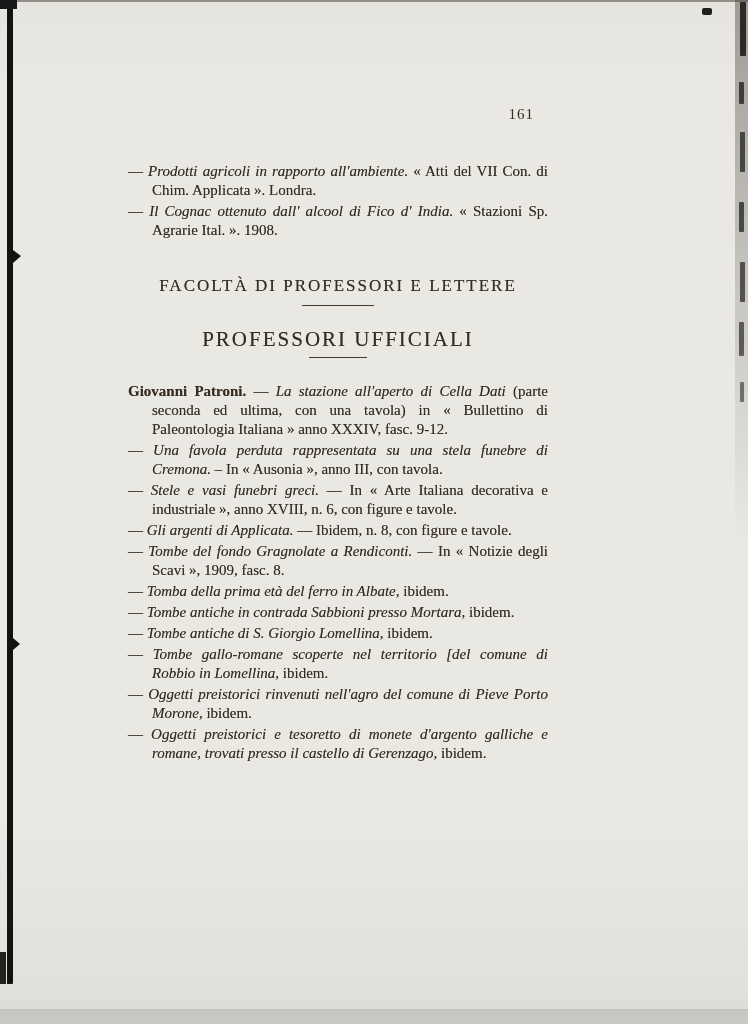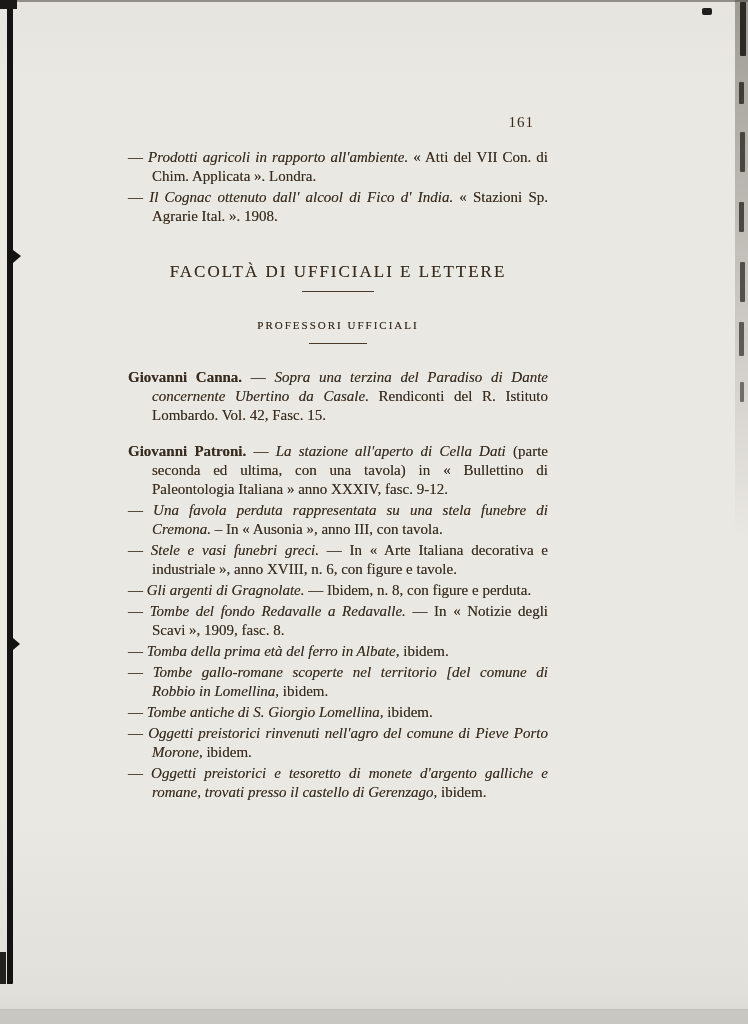--- a/index.html
+++ b/index.html
@@ -8,50 +8,50 @@
     background:#e9e7e1;
     font-family:"Liberation Serif","DejaVu Serif",serif;
     color:#362c20;
   }
   .page-surface{
     position:absolute;inset:0;
     background:linear-gradient(180deg,#e6e4de 0%,#eae8e2 8%,#eae8e3 80%,#e2e0da 97%,#d8d6d0 100%);
   }
   
   .text-block{
-    position:absolute;left:128px;top:16px;width:420px;
+    position:absolute;left:128px;top:8px;width:420px;
     font-size:15px;line-height:19px;
   }
   .page-number{
     margin-top:97px;text-align:right;padding-right:14px;
     font-size:15px;letter-spacing:1px;
   }
   .entry-list{margin:0;}
-  #continuation-list{margin-top:16px;}
+  #continuation-list{margin-top:38px;}
   .entry{
     margin:0 0 2px 0;
     padding-left:24px;text-indent:-24px;
     text-align:justify;
     text-shadow:0 0 .4px rgba(54,44,32,.55);
   }
   .entry.gap-before{margin-top:17px;}
   .seg-r{font-style:normal;}
   .seg-i{font-style:italic;}
   .seg-b{font-weight:700;font-style:normal;}
   .section-title{
     margin:36px 0 0 0;text-align:center;
     font-size:17px;font-weight:400;letter-spacing:2px;
     text-shadow:0 0 .4px rgba(54,44,32,.55);
   }
   .rule{border:0;border-top:1.5px solid #473a2b;}
   .rule-wide{width:72px;margin:10px auto 0 auto;}
   .rule-narrow{width:58px;margin:8px auto 0 auto;}
   .subsection-title{
     margin:24px 0 0 0;text-align:center;
-    font-size:11px;font-weight:400;letter-spacing:2px;
+    font-size:21px;font-weight:400;letter-spacing:2px;
     text-shadow:0 0 .4px rgba(54,44,32,.55);
   }
   #entries-list{margin-top:24px;}
   .signature{
     margin-top:14px;text-align:right;padding-right:26px;
     font-size:11px;font-weight:700;letter-spacing:.5px;
   }
   
   .artifact{position:absolute;}
   .left-bar{left:7px;top:0;width:6px;height:984px;background:#131311;border-radius:0 1px 1px 0;}
@@ -82,36 +82,36 @@
 <div class="page-surface"></div>
 
 <div class="text-block">
   <div class="page-number">161</div>
 
   <div id="continuation-list" class="entry-list">
       <p class="entry"><span class="seg-r">— </span><span class="seg-i">Prodotti agricoli in rapporto all'ambiente.</span><span class="seg-r"> « Atti del VII Con. di Chim. Applicata ». Londra.</span></p>
       <p class="entry"><span class="seg-r">— </span><span class="seg-i">Il Cognac ottenuto dall' alcool di Fico d' India.</span><span class="seg-r"> « Stazioni Sp. Agrarie Ital. ». 1908.</span></p>
     </div>
 
-  <h1 class="section-title">FACOLTÀ DI UFFICIALI E LETTERE</h1>
+  <h1 class="section-title">FACOLTÀ DI PROFESSORI E LETTERE</h1>
   <div class="rule rule-wide"></div>
 
   <h2 class="subsection-title">PROFESSORI UFFICIALI</h2>
   <div class="rule rule-narrow"></div>
 
   <div id="entries-list" class="entry-list">
-      <p class="entry"><span class="seg-b">Giovanni Canna.</span><span class="seg-r"> — </span><span class="seg-i">Sopra una terzina del Paradiso di Dante concernente Ubertino da Casale.</span><span class="seg-r"> Rendiconti del R. Istituto Lombardo. Vol. 42, Fasc. 15.</span></p>
       <p class="entry gap-before"><span class="seg-b">Giovanni Patroni.</span><span class="seg-r"> — </span><span class="seg-i">La stazione all'aperto di Cella Dati</span><span class="seg-r"> (parte seconda ed ultima, con una tavola) in « Bullettino di Paleontologia Italiana » anno XXXIV, fasc. 9-12.</span></p>
       <p class="entry"><span class="seg-r">— </span><span class="seg-i">Una favola perduta rappresentata su una stela funebre di Cremona.</span><span class="seg-r"> – In « Ausonia », anno III, con tavola.</span></p>
       <p class="entry"><span class="seg-r">— </span><span class="seg-i">Stele e vasi funebri greci.</span><span class="seg-r"> — In « Arte Italiana decorativa e industriale », anno XVIII, n. 6, con figure e tavole.</span></p>
-      <p class="entry"><span class="seg-r">— </span><span class="seg-i">Gli argenti di Gragnolate.</span><span class="seg-r"> — Ibidem, n. 8, con figure e perduta.</span></p>
-      <p class="entry"><span class="seg-r">— </span><span class="seg-i">Tombe del fondo Redavalle a Redavalle.</span><span class="seg-r"> — In « Notizie degli Scavi », 1909, fasc. 8.</span></p>
+      <p class="entry"><span class="seg-r">— </span><span class="seg-i">Gli argenti di Applicata.</span><span class="seg-r"> — Ibidem, n. 8, con figure e tavole.</span></p>
+      <p class="entry"><span class="seg-r">— </span><span class="seg-i">Tombe del fondo Gragnolate a Rendiconti.</span><span class="seg-r"> — In « Notizie degli Scavi », 1909, fasc. 8.</span></p>
       <p class="entry"><span class="seg-r">— </span><span class="seg-i">Tomba della prima età del ferro in Albate,</span><span class="seg-r"> ibidem.</span></p>
+      <p class="entry"><span class="seg-r">— </span><span class="seg-i">Tombe antiche in contrada Sabbioni presso Mortara,</span><span class="seg-r"> ibidem.</span></p>
+      <p class="entry"><span class="seg-r">— </span><span class="seg-i">Tombe antiche di S. Giorgio Lomellina,</span><span class="seg-r"> ibidem.</span></p>
       <p class="entry"><span class="seg-r">— </span><span class="seg-i">Tombe gallo-romane scoperte nel territorio [del comune di Robbio in Lomellina,</span><span class="seg-r"> ibidem.</span></p>
-      <p class="entry"><span class="seg-r">— </span><span class="seg-i">Tombe antiche di S. Giorgio Lomellina,</span><span class="seg-r"> ibidem.</span></p>
       <p class="entry"><span class="seg-r">— </span><span class="seg-i">Oggetti preistorici rinvenuti nell'agro del comune di Pieve Porto Morone,</span><span class="seg-r"> ibidem.</span></p>
       <p class="entry"><span class="seg-r">— </span><span class="seg-i">Oggetti preistorici e tesoretto di monete d'argento galliche e romane, trovati presso il castello di Gerenzago,</span><span class="seg-r"> ibidem.</span></p>
     </div>
 
 </div>
 
 <div>
   <div class="artifact top-edge"></div>
   <div class="artifact left-bar"></div>
   <div class="artifact left-bar-cap"></div>

